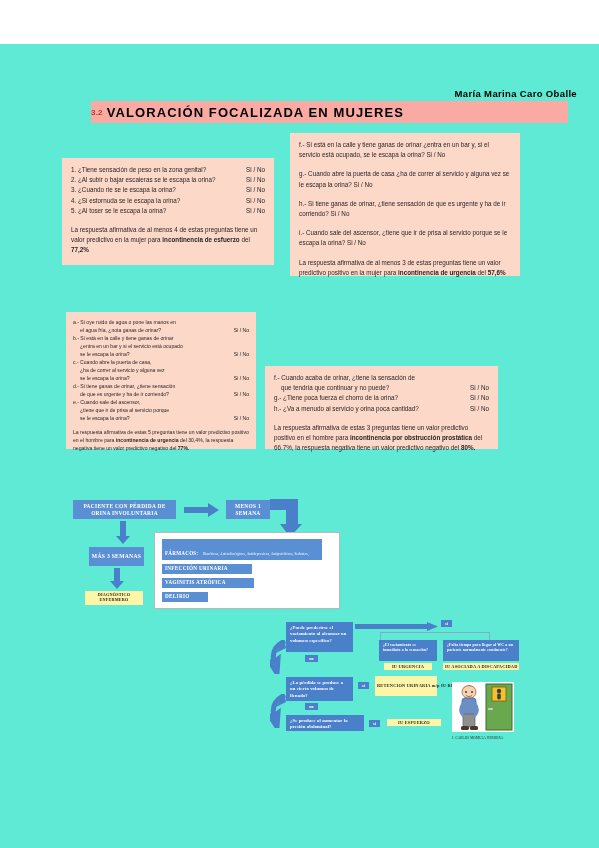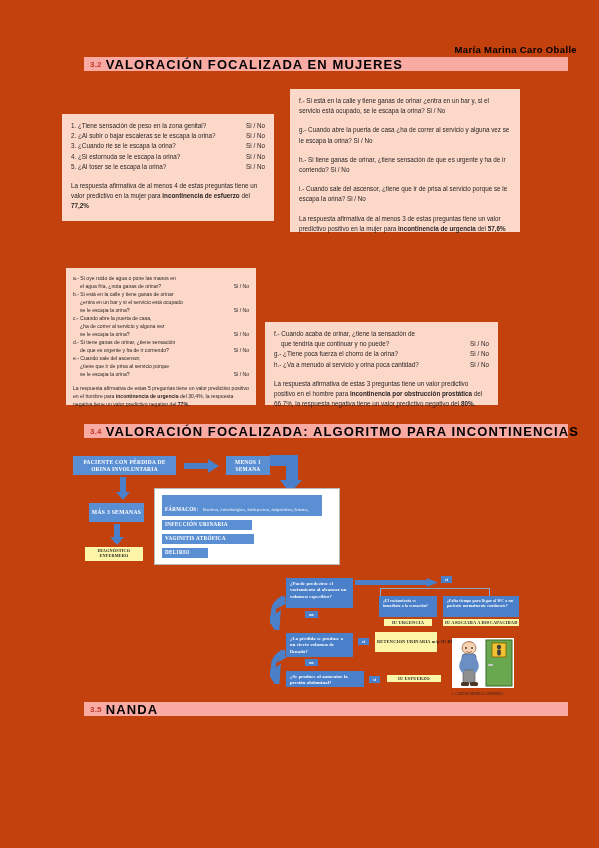--- a/index.html
+++ b/index.html
@@ -11,45 +11,46 @@
     width: 599px;
     height: 848px;
     position: relative;
     font-family: "Liberation Sans", sans-serif;
     color: #000;
     overflow: hidden;
   }
   .page {
     position: absolute;
     inset: 0;
-    background: #c2410c;
+    background: #5eead4;
+    margin-top: 44px;
   }
 
   
   .author {
     position: absolute;
     top: 44px;
     right: 22px;
     font-size: 9.5px;
     font-weight: bold;
     letter-spacing: 0.35px;
     color: #000;
     white-space: nowrap;
   }
 
   
   .sec-bar {
     position: absolute;
-    left: 84px;
+    left: 91px;
     right: 31px;
-    height: 14px;
+    height: 22px;
     background: #f9aaa3;
     display: flex;
     align-items: center;
-    padding-left: 6px;
+    padding-left: 0;
     box-sizing: border-box;
   }
   .sec-bar .num {
     font-size: 8px;
     font-weight: bold;
     letter-spacing: 0.2px;
     color: #c0392b;
     margin-right: 4px;
   }
   .sec-bar .ttl {
@@ -327,24 +328,20 @@
       <span>g.- ¿Tiene poca fuerza el chorro de la orina?</span>
       <span class="ans">Si / No</span>
     </div>
     <div class="qline">
       <span>h.- ¿Va a menudo al servicio y orina poca cantidad?</span>
       <span class="ans">Si / No</span>
     </div>
     <div class="qpara"><span>La respuesta afirmativa de estas 3 preguntas tiene un valor predictivo positivo en el hombre para </span><b>incontinencia por obstrucción prostática</b><span> del 66.7%, la respuesta negativa tiene un valor predictivo negativo del </span><b>80%.</b></div>
   </div>
 
-  <div class="sec-bar" style="top:424px;">
-    <span class="num">3.4</span>
-    <span class="ttl">VALORACIÓN FOCALIZADA: ALGORITMO PARA INCONTINENCIAS</span>
-  </div>
 
   <div class="fc">
 
     <div class="bbox" style="left:73px; top:456px; width:103px; height:19px; font-size:5.4px;">PACIENTE CON PÉRDIDA DE ORINA INVOLUNTARIA</div>
 
     <svg class="arrow-r" style="left:184px; top:459px;" width="36" height="14" viewBox="0 0 36 14">
       <polygon points="0,4 24,4 24,0 35,7 24,14 24,10 0,10" fill="#4a7fc9"></polygon>
     </svg>
 
     <div class="bbox" style="left:226px; top:456px; width:44px; height:19px; font-size:5.4px;">MENOS 1 SEMANA</div>
@@ -433,18 +430,14 @@
       <rect x="11" y="32" width="12" height="13" rx="2" fill="#8f8f8f" stroke="#5b5b5b" stroke-width="0.7"></rect>
       <path d="M11,22 q-4,6 0,11" fill="none" stroke="#6b8fc2" stroke-width="3.6" stroke-linecap="round"></path>
       <path d="M23,22 q4,6 0,11" fill="none" stroke="#6b8fc2" stroke-width="3.6" stroke-linecap="round"></path>
       <rect x="9" y="44" width="8" height="4" rx="1.6" fill="#4a3728"></rect>
       <rect x="18" y="44" width="8" height="4" rx="1.6" fill="#4a3728"></rect>
     </svg>
 
     <div class="credit" style="left:452px; top:692px;">J. CARLOS MORILLA HERRERA</div>
   </div>
 
-  <div class="sec-bar" style="top:702px;">
-    <span class="num">3.5</span>
-    <span class="ttl">NANDA</span>
-  </div>
 
 </div>
 
 </body></html>

